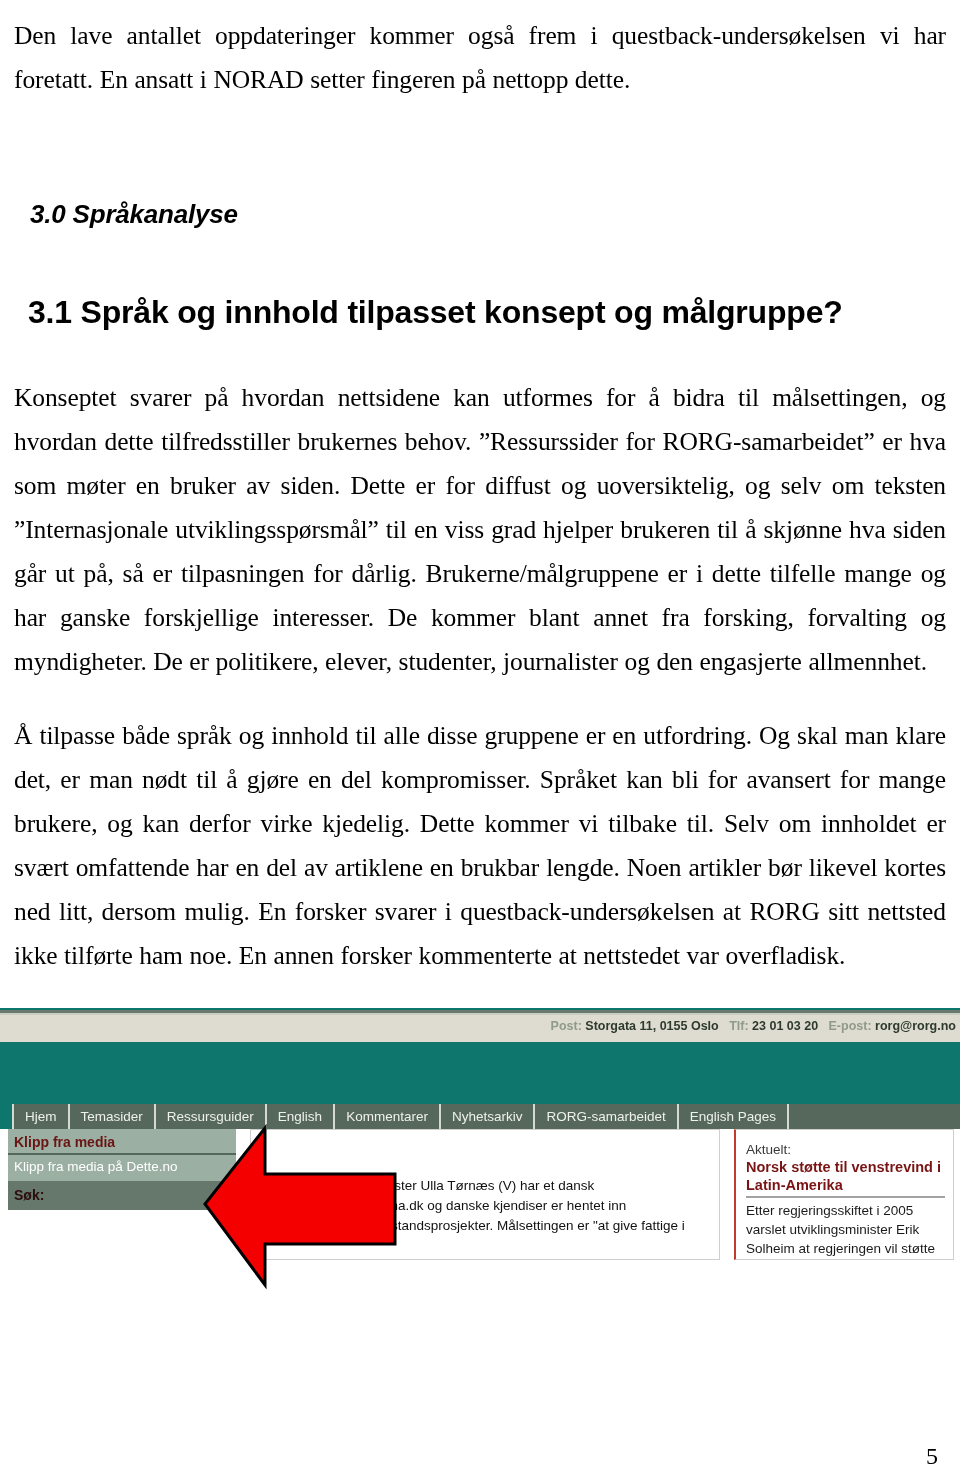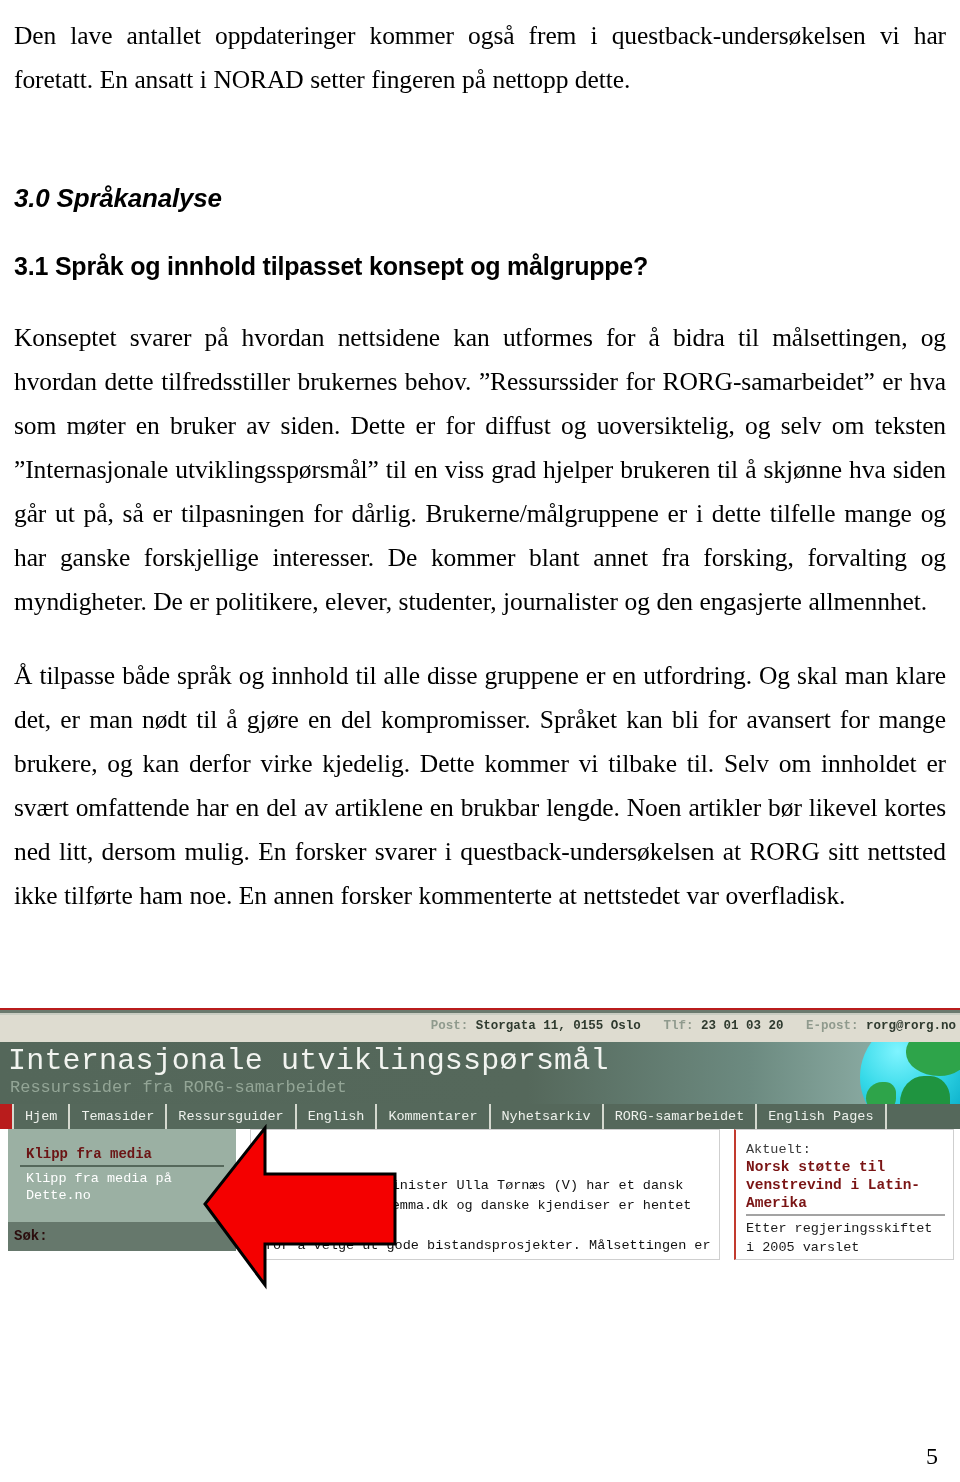--- a/index.html
+++ b/index.html
@@ -38,50 +38,50 @@
   .gap-sm { height: 14px; }
   .gap-lg { height: 44px; }
 
   
   .h-main {
     font-family: "Liberation Sans", "DejaVu Sans", sans-serif;
     font-weight: bold;
     font-style: italic;
     font-size: 26px;
     line-height: 32px;
-    margin: 0;
+    margin: 16px;
     letter-spacing: -0.2px;
   }
   .h-sub {
     font-family: "Liberation Sans", "DejaVu Sans", sans-serif;
     font-weight: bold;
     font-style: normal;
-    font-size: 25px;
+    font-size: 32px;
     line-height: 32px;
-    margin: 0;
+    margin: 14px;
     letter-spacing: -0.2px;
   }
 
   
   .shot-wrap {
     position: absolute;
     left: 0px;
     top: 1008px;
     width: 960px;
     height: 282px;
   }
   .shot {
     position: absolute;
     left: 0;
     top: 0;
     width: 960px;
     height: 258px;
-    background: #b91c1c;
-    overflow: hidden;
-    font-family: Liberation Mono, monospace;
+    background: #0f766e;
+    overflow: hidden;
+    font-family: Liberation Sans, sans-serif;
   }
 
   
   .shot-rule-dark {
     position: absolute; left: 0; top: 2px; width: 960px; height: 3px;
     background: #6b7a6e;
   }
   .shot-rule-light {
     position: absolute; left: 0; top: 5px; width: 960px; height: 2px;
     background: #c9cdc2;
@@ -182,21 +182,21 @@
     position: absolute; left: 0; top: 121px; width: 960px; height: 137px;
     background: #ffffff;
   }
 
   
   .col-left {
     position: absolute; left: 8px; top: 0px; width: 228px;
   }
   .side-block {
     background: #9bb0a3;
-    padding: 12px;
+    padding: 0;
   }
   .side-head {
     font-size: 14px;
     font-weight: bold;
     color: #6b1414;
     padding: 5px 6px 3px 6px;
     border-bottom: 2px solid #55685b;
   }
   .side-body {
     padding: 3px 6px 6px 6px;
@@ -349,27 +349,20 @@
           <span>Storgata 11, 0155 Oslo</span>
           &nbsp;
           <span class="lbl">Tlf:</span>
           <span>23 01 03 20</span>
           &nbsp;
           <span class="lbl">E-post:</span>
           <span>rorg@rorg.no</span>
         </div>
       </div>
 
-      <div class="banner">
-        <div class="banner-title">Internasjonale utviklingsspørsmål</div>
-        <div class="banner-sub">Ressurssider fra RORG-samarbeidet</div>
-        <div class="globe">
-          <div class="globe-spot"></div>
-        </div>
-      </div>
 
       <div class="navbar">
         <div class="nav-item">Hjem</div>
         <div class="nav-item">Temasider</div>
         <div class="nav-item">Ressursguider</div>
         <div class="nav-item">English</div>
         <div class="nav-item">Kommentarer</div>
         <div class="nav-item">Nyhetsarkiv</div>
         <div class="nav-item">RORG-samarbeidet</div>
         <div class="nav-item">English Pages</div>

